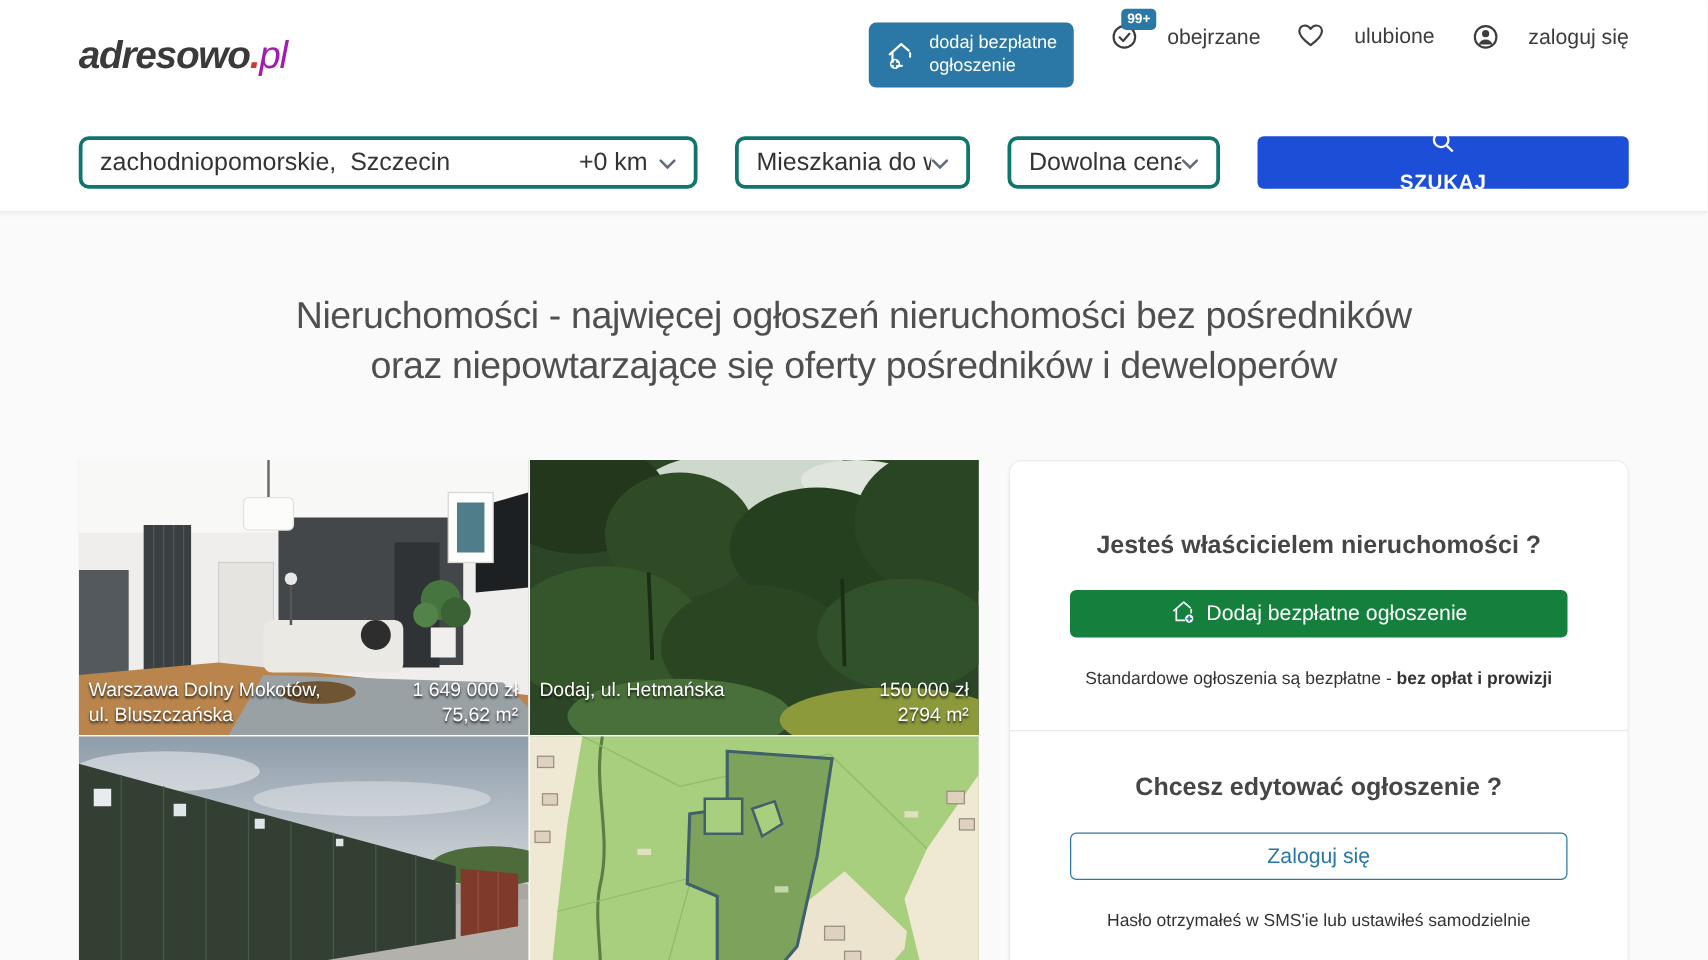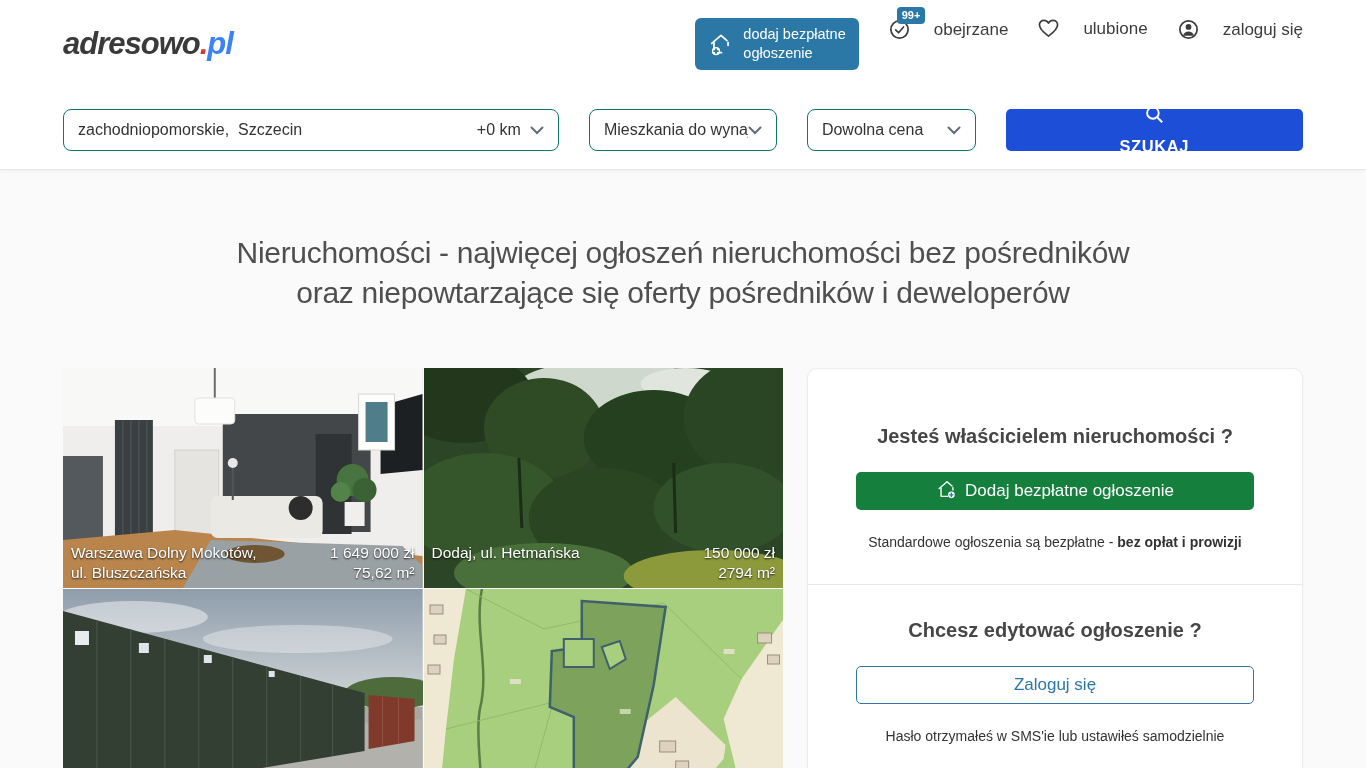--- a/index.html
+++ b/index.html
@@ -6,34 +6,34 @@
   html,body { width:1366px; height:768px; overflow:hidden; background:#fafafa;
     font-family:"Liberation Sans", sans-serif; color:#3d3d3d; }
 
   
   .header { background:#fff; height:170px; padding:0 63px;
     border-bottom:1px solid #e7e7e7; box-shadow:0 1px 4px rgba(0,0,0,.05); }
   .topbar { height:88px; display:flex; align-items:center; justify-content:space-between; }
   .logo { font-style:italic; font-size:31px; letter-spacing:-1px; cursor:pointer; }
   .logo .brand { font-weight:700; color:#3a3a3a; }
   .logo .dot { font-weight:700; color:#cf3b32; }
-  .logo .tld { font-weight:700; color:#3b82f6; }
+  .logo .tld { font-weight:400; color:#a21caf; }
   .nav { display:flex; align-items:flex-start; gap:29px; }
   .add-btn { display:flex; align-items:center; gap:9px; background:#2b77a5; color:#fff;
     border:none; border-radius:6px; padding:7px 13px; font-size:14.5px; line-height:1.3;
     text-align:left; cursor:pointer; font-family:inherit; }
   .nav-item { display:flex; align-items:center; gap:23px; font-size:17px; color:#3c3c3c; cursor:pointer; }
   .icon-wrap { position:relative; display:inline-flex; }
   .badge { position:absolute; top:-11px; left:9px; background:#2b77a5; color:#fff;
     font-size:11px; font-weight:700; padding:1px 5px; border-radius:4px; line-height:1.35; }
 
   
   .search-row { display:flex; align-items:center; gap:30px; margin-top:21px; }
-  .field { height:42px; background:#fff; border:1px solid #0f766e; border-radius:8px;
-    display:flex; align-items:center; padding:0 14px; font-size:16px; color:#333; }
+  .field { height:42px; background:#fff; border:3px solid #0f766e; border-radius:8px;
+    display:flex; align-items:center; padding:0 14px; font-size:20px; color:#333; }
   .field-location { width:500px; }
   .field-location input { flex:1; border:none; outline:none; font:inherit; color:#333; min-width:0; background:transparent; }
   .radius { display:flex; align-items:center; gap:9px; color:#333; cursor:pointer; white-space:nowrap; }
   .field-select { justify-content:space-between; cursor:pointer; }
   .field-cat { width:188px; }
   .field-price { width:170px; }
   .sel-text { overflow:hidden; white-space:nowrap; flex:1; }
   .search-btn { margin-left:auto; width:300px; height:42px; background:#1d4ed8; border:none;
     border-radius:5px; color:#fff; font-weight:700; font-size:16.5px; letter-spacing:.6px;
     display:flex; align-items:center; justify-content:center; gap:9px; cursor:pointer; font-family:inherit;flex-direction:column; }

